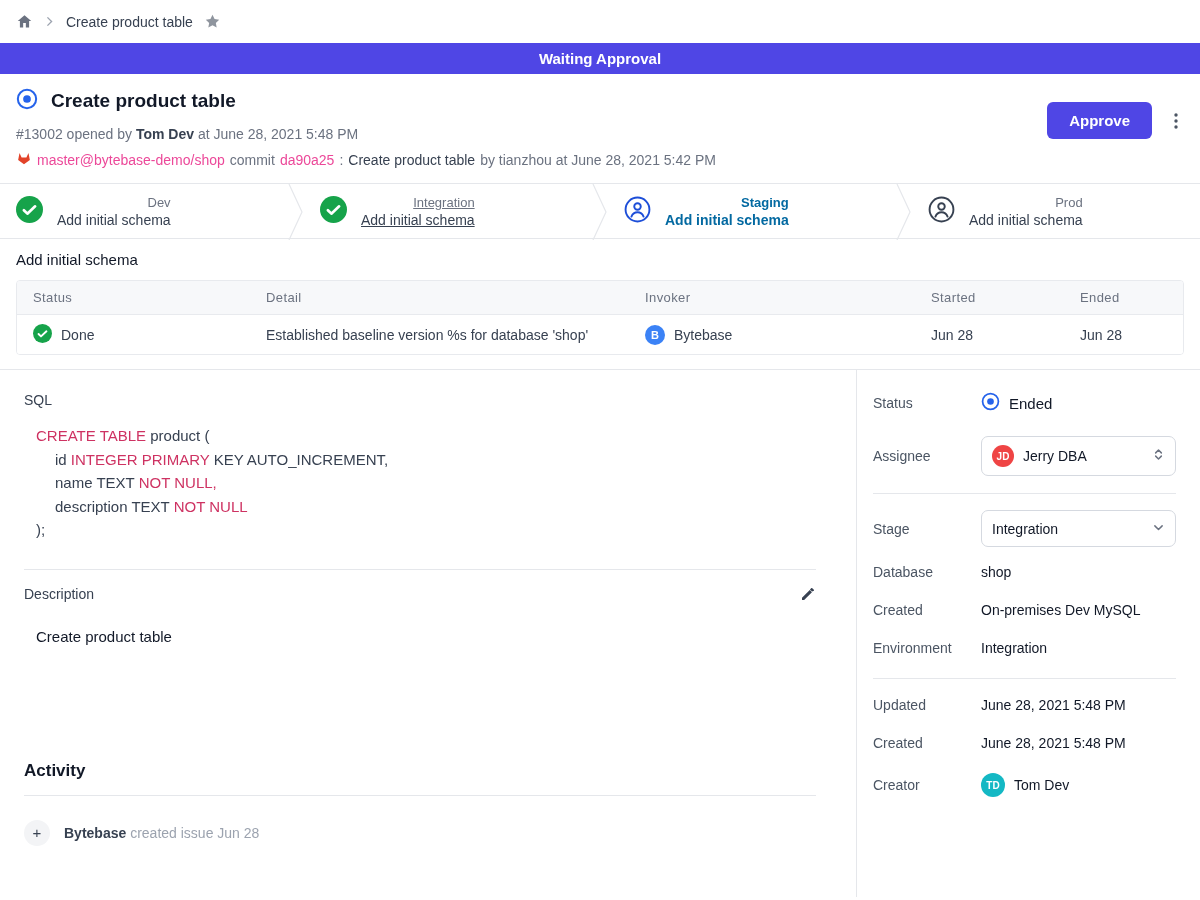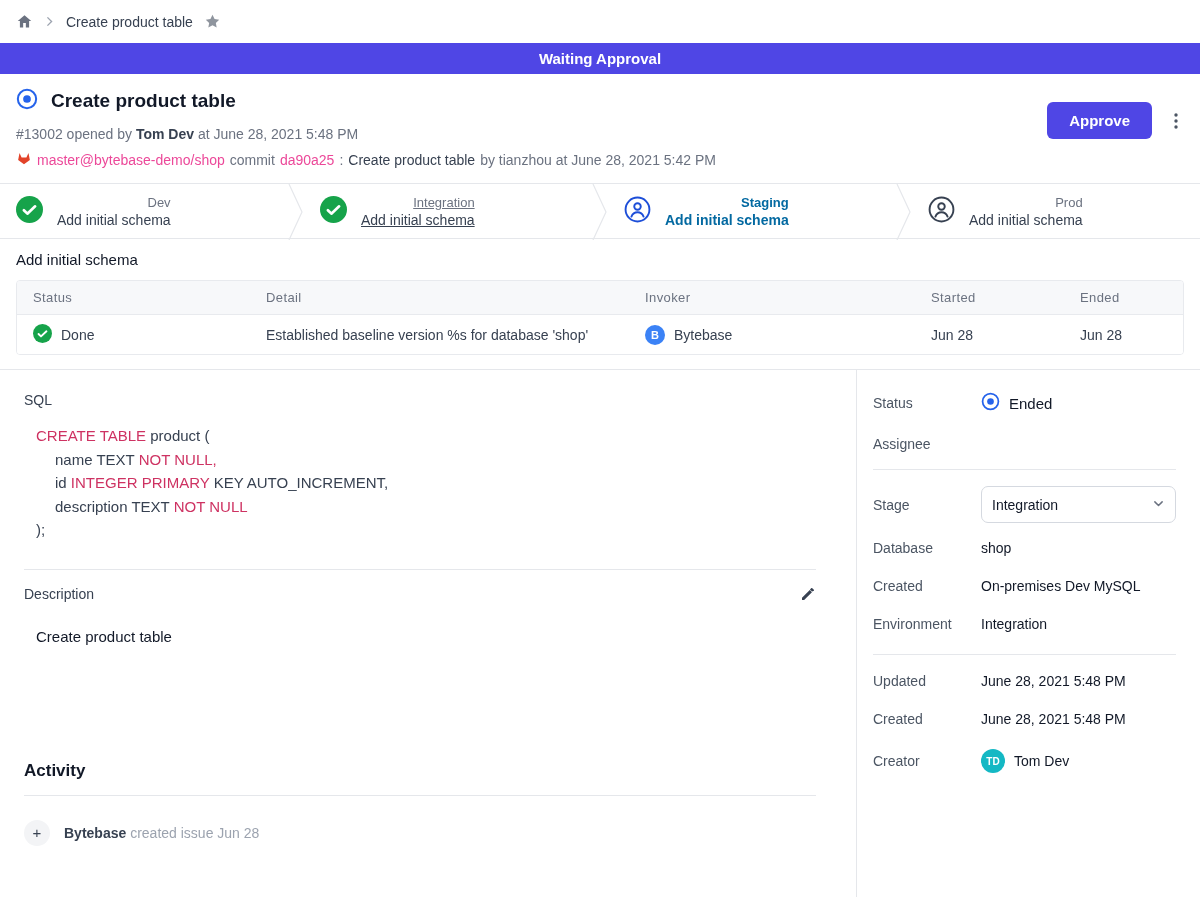--- a/index.html
+++ b/index.html
@@ -248,22 +248,22 @@
       <div class="cell c-ended">Jun 28</div>
     </div>
   </div>
 </div>
 
 <div class="content">
   <div class="main">
     <div class="sql-label">SQL</div>
     <div class="sql-code">
       <div><span class="kw">CREATE TABLE</span><span> product (</span></div>
+      <div class="sql-indent"><span>id </span><span class="kw">INTEGER PRIMARY</span><span> KEY AUTO_INCREMENT,</span></div>
       <div class="sql-indent"><span>name TEXT </span><span class="kw">NOT NULL,</span></div>
-      <div class="sql-indent"><span>id </span><span class="kw">INTEGER PRIMARY</span><span> KEY AUTO_INCREMENT,</span></div>
       <div class="sql-indent"><span>description TEXT </span><span class="kw">NOT NULL</span></div>
       <div><span>);</span></div>
     </div>
     <div class="divider"></div>
     <div class="desc-head">
       <span class="desc-label">Description</span>
       <span class="icon-btn">
         <svg width="16" height="16" viewBox="0 0 24 24" fill="#374151">
             <path d="M3 17.8V21h3.2L17.9 9.3l-3.2-3.2L3 17.8zM20.8 7.2c.4-.4.4-1.1 0-1.6l-2.4-2.4c-.4-.4-1.1-.4-1.6 0l-1.9 1.9 3.2 3.2 2.7-1.1z"></path>
           </svg>
@@ -287,20 +287,29 @@
           <svg width="19" height="19" viewBox="0 0 24 24">
               <circle cx="12" cy="12" r="10" fill="none" stroke="#2563eb" stroke-width="2.2"></circle>
               <circle cx="12" cy="12" r="4.2" fill="#2563eb"></circle>
             </svg>
         </span>
         <span>Ended</span>
       </span>
     </div>
     <div class="s-row tall">
       <span class="s-label">Assignee</span>
+      <span class="select sel-assignee">
+        <span class="avatar av-jd">JD</span>
+        <span class="sel-text">Jerry DBA</span>
+        <span>
+          <svg width="13" height="15" viewBox="0 0 16 18" fill="none" stroke="#6b7280" stroke-width="1.8" stroke-linecap="round" stroke-linejoin="round">
+              <path d="M4.5 7l3.5-3.5L11.5 7M4.5 11l3.5 3.5L11.5 11"></path>
+            </svg>
+        </span>
+      </span>
     </div>
     <div class="divider"></div>
     <div class="s-row tall">
       <span class="s-label">Stage</span>
       <span class="select sel-stage">
         <span class="sel-text">Integration</span>
         <span>
           <svg width="13" height="13" viewBox="0 0 16 16" fill="none" stroke="#6b7280" stroke-width="1.8" stroke-linecap="round" stroke-linejoin="round">
               <path d="M3.5 6l4.5 4.5L12.5 6"></path>
             </svg>

